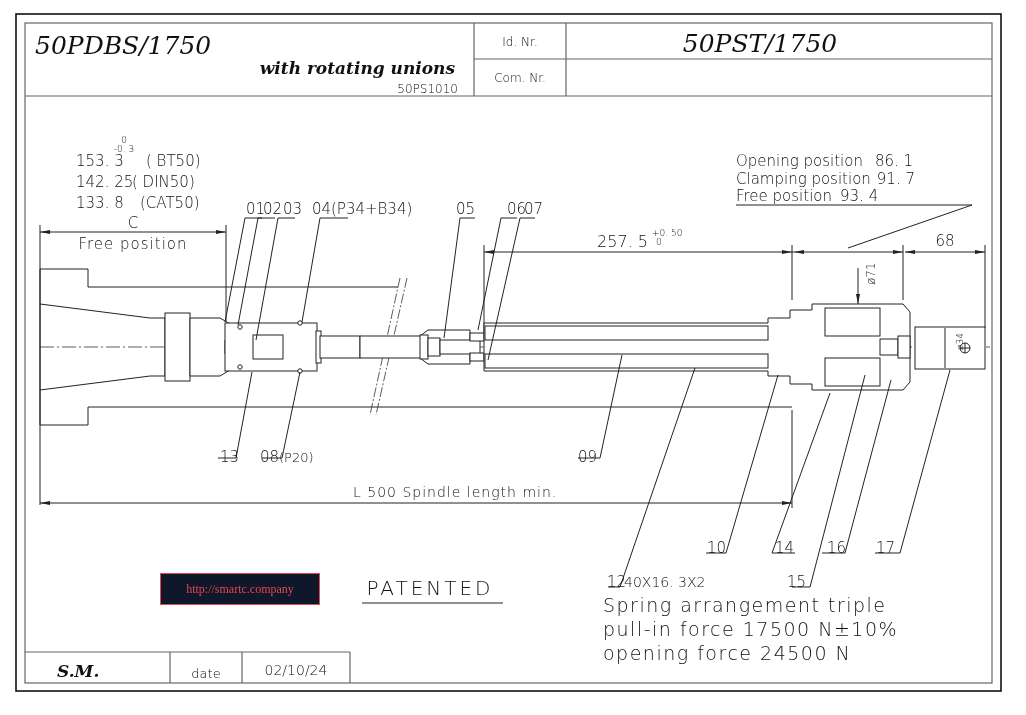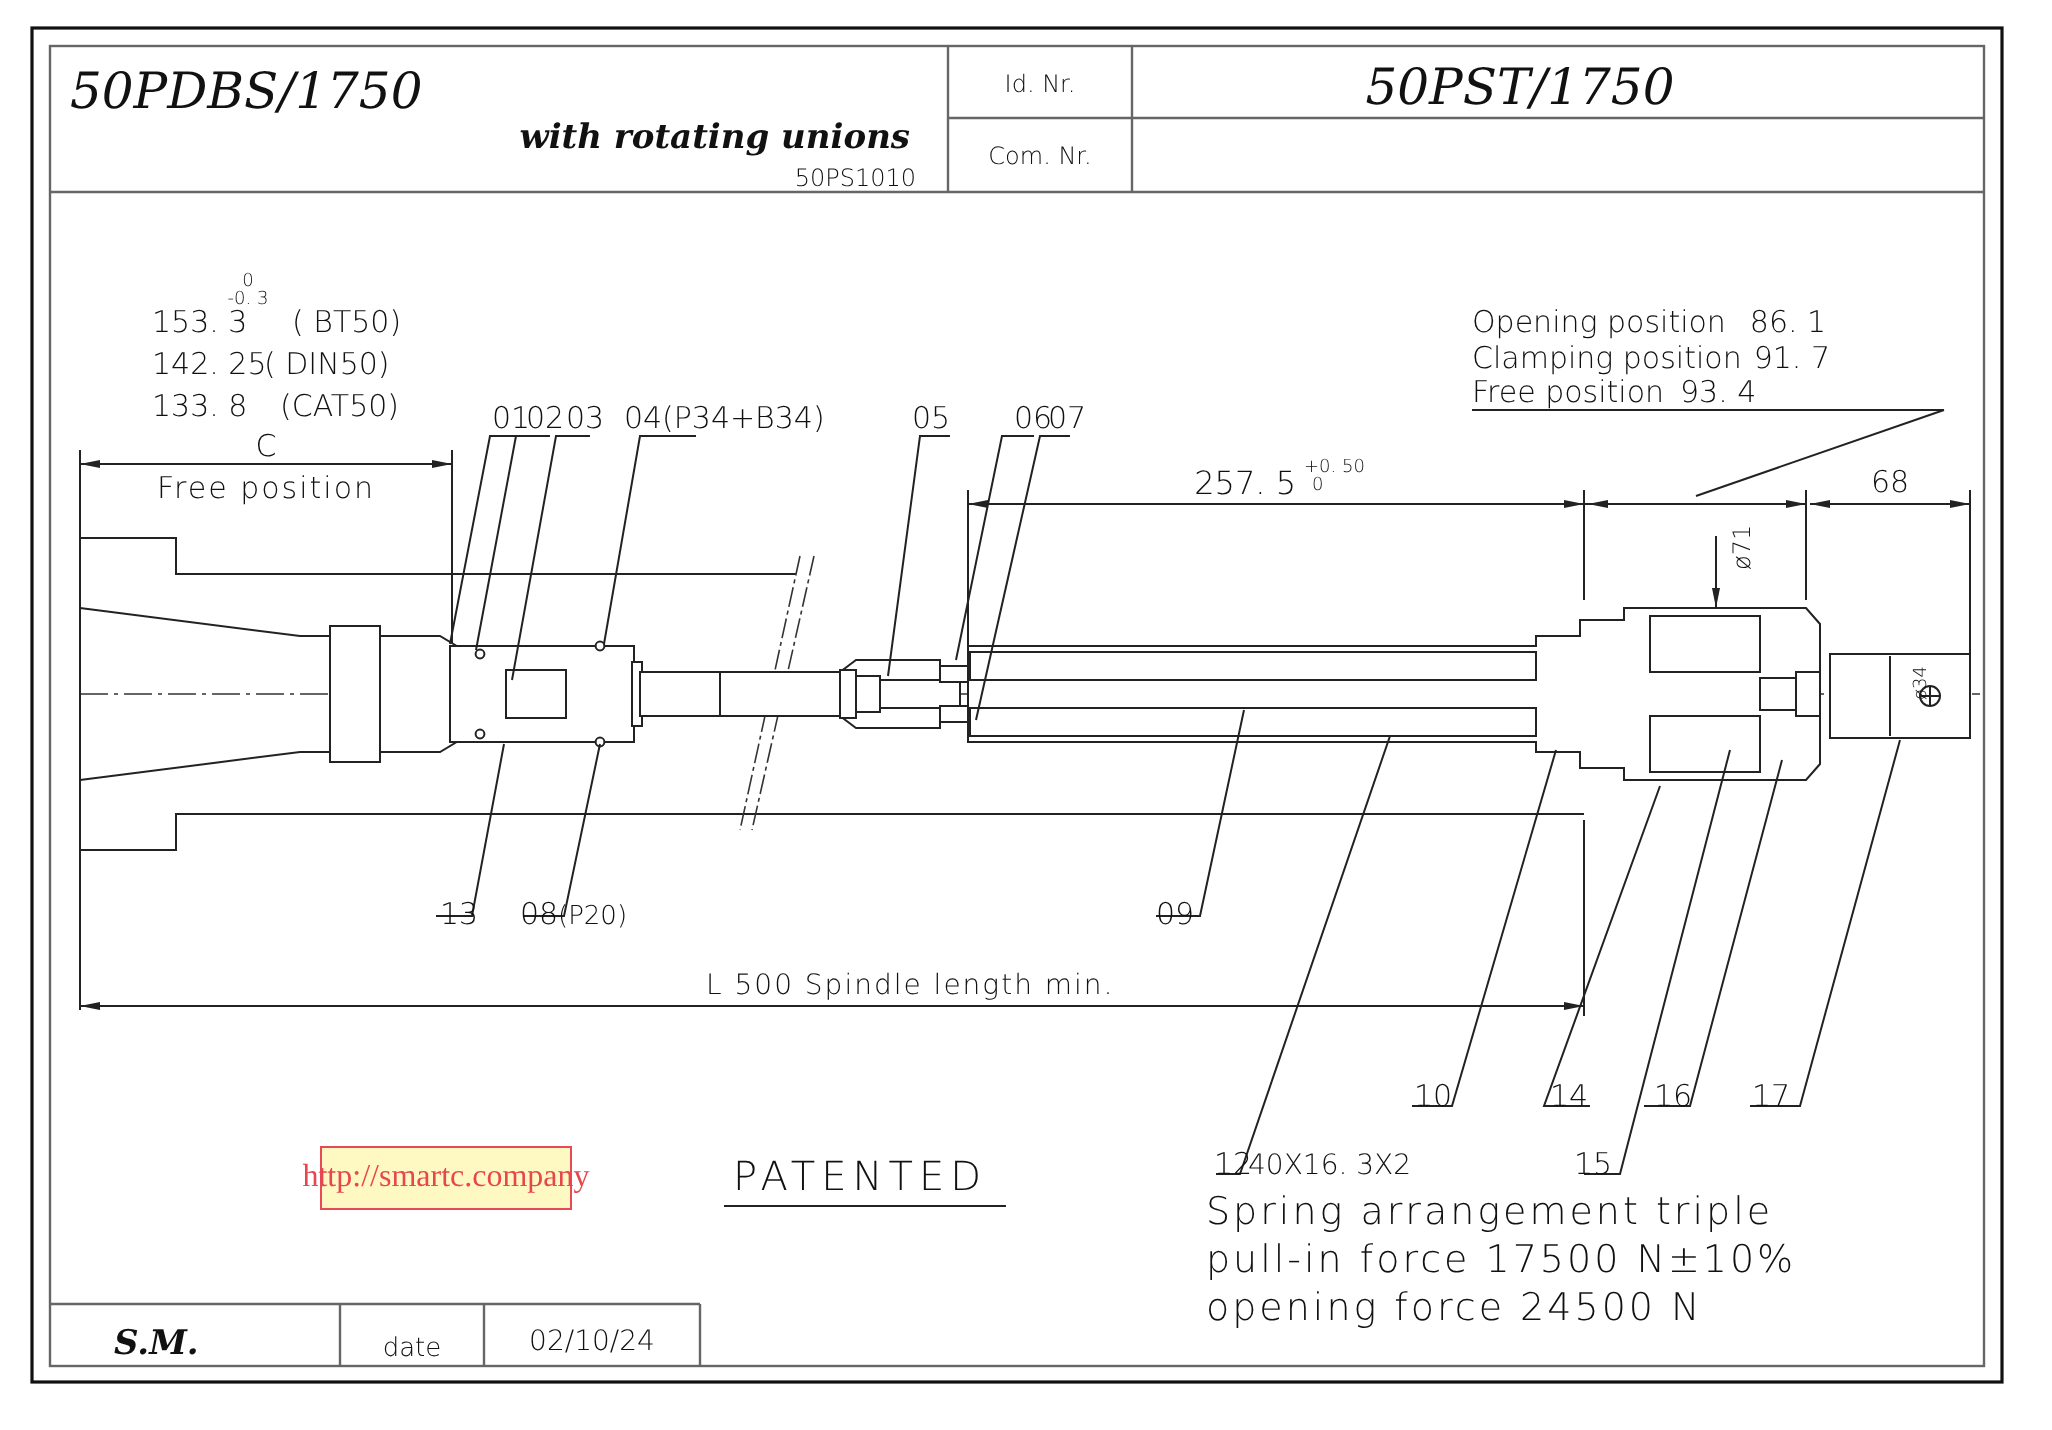--- a/index.html
+++ b/index.html
@@ -9,24 +9,24 @@
   .serif-it { font-family: "DejaVu Serif", serif; font-style: italic; }
   .cad { font-family: "DejaVu Sans", sans-serif; font-weight: 300; }
   .ln { stroke: #222; stroke-width: 1; fill: none; }
   .thin { stroke: #333; stroke-width: 0.8; fill: none; }
   .frame-outer { stroke: #111; stroke-width: 1.6; fill: none; }
   .frame-inner { stroke: #666; stroke-width: 1.2; fill: none; }
   .center { stroke: #333; stroke-width: 0.8; stroke-dasharray: 14 3 2 3; fill: none; }
   .part { stroke: #222; stroke-width: 1; fill: #fff; }
   .spring { stroke: #222; stroke-width: 0.6; fill: #fff; }
   #link-box {
-    position: absolute; left: 160px; top: 573px; width: 126px; height: 32px;
-    border: 1.5px solid #e84a55; background: #fef9c3;
+    position: absolute; left: 160px; top: 573px; width: 160px; height: 32px;
+    border: 1.5px solid #e84a55; background: #0f172a;
     display: flex; align-items: center; justify-content: center;
-    font-family: "Liberation Serif", serif; font-size: 16px; color: #e8464f;
+    font-family: "Liberation Serif", serif; font-size: 12px; color: #e8464f;
     box-sizing: border-box;
   }
 </style>
 </head>
 <body>
 
 <svg id="sheet" width="1026" height="715" viewBox="0 0 1026 715" xmlns="http://www.w3.org/2000/svg">
 
   <rect class="frame-outer" x="16" y="14" width="985" height="677"></rect>
   <rect class="frame-inner" x="25" y="23" width="967" height="660"></rect>

